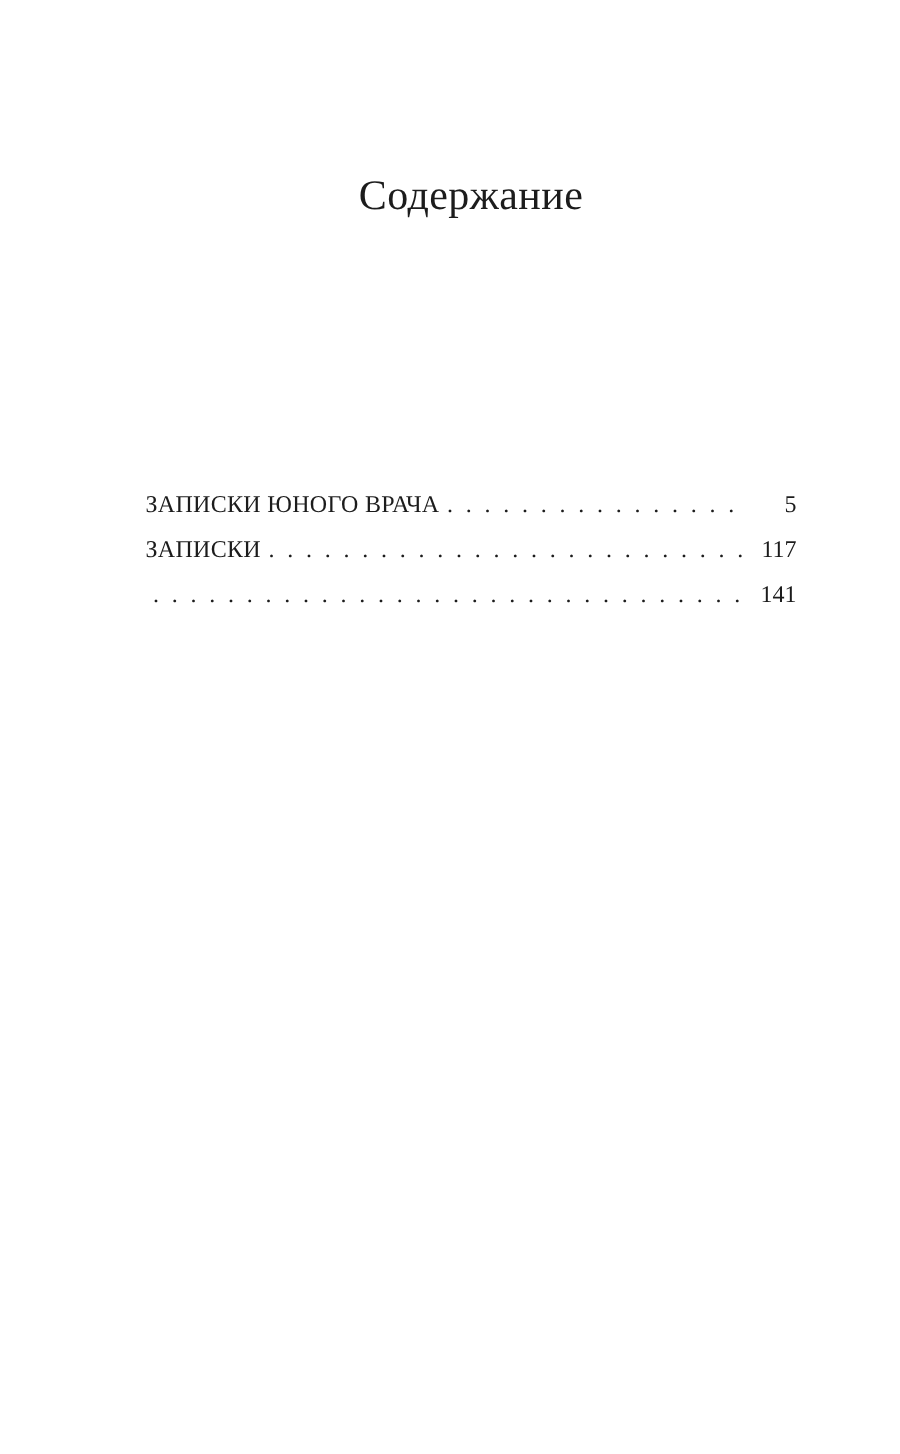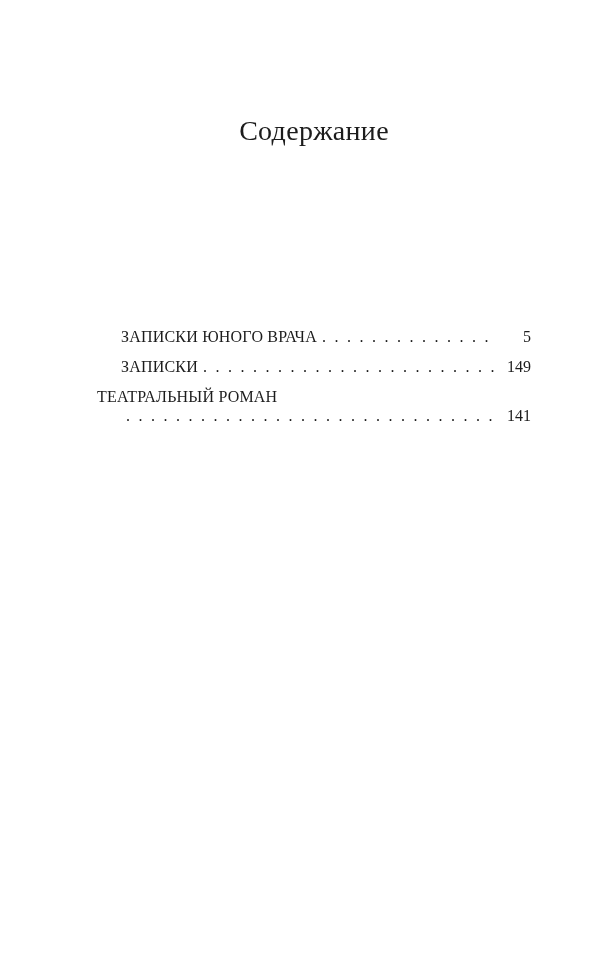--- a/index.html
+++ b/index.html
@@ -39,21 +39,20 @@
   }
   .entry {
     margin: 0 0 11px 0;
   }
   .entry-line {
     letter-spacing: 0.2px;
   }
   .row {
     display: flex;
     align-items: center;
-    margin-left: 24px;
   }
   .row .t {
     white-space: nowrap;
     letter-spacing: 0.2px;
   }
   .dots {
     flex: 1;
     overflow: hidden;
     white-space: nowrap;
     padding-left: 5px;
@@ -84,27 +83,26 @@
         <span class="t">ЗАПИСКИ ЮНОГО ВРАЧА</span>
         <span class="dots"></span>
         <span class="pg">5</span>
       </div>
     </div>
 
     <div class="entry">
       <div class="row">
         <span class="t">ЗАПИСКИ</span>
         <span class="dots"></span>
-        <span class="pg">149</span>
+        <span class="pg">117</span>
       </div>
     </div>
 
 
     <div class="entry">
-      <div class="entry-line">ТЕАТРАЛЬНЫЙ РОМАН</div>
       <div class="row">
         <span class="dots"></span>
         <span class="pg">141</span>
       </div>
     </div>
 
   </div>
 </div>
 
 </body></html>

